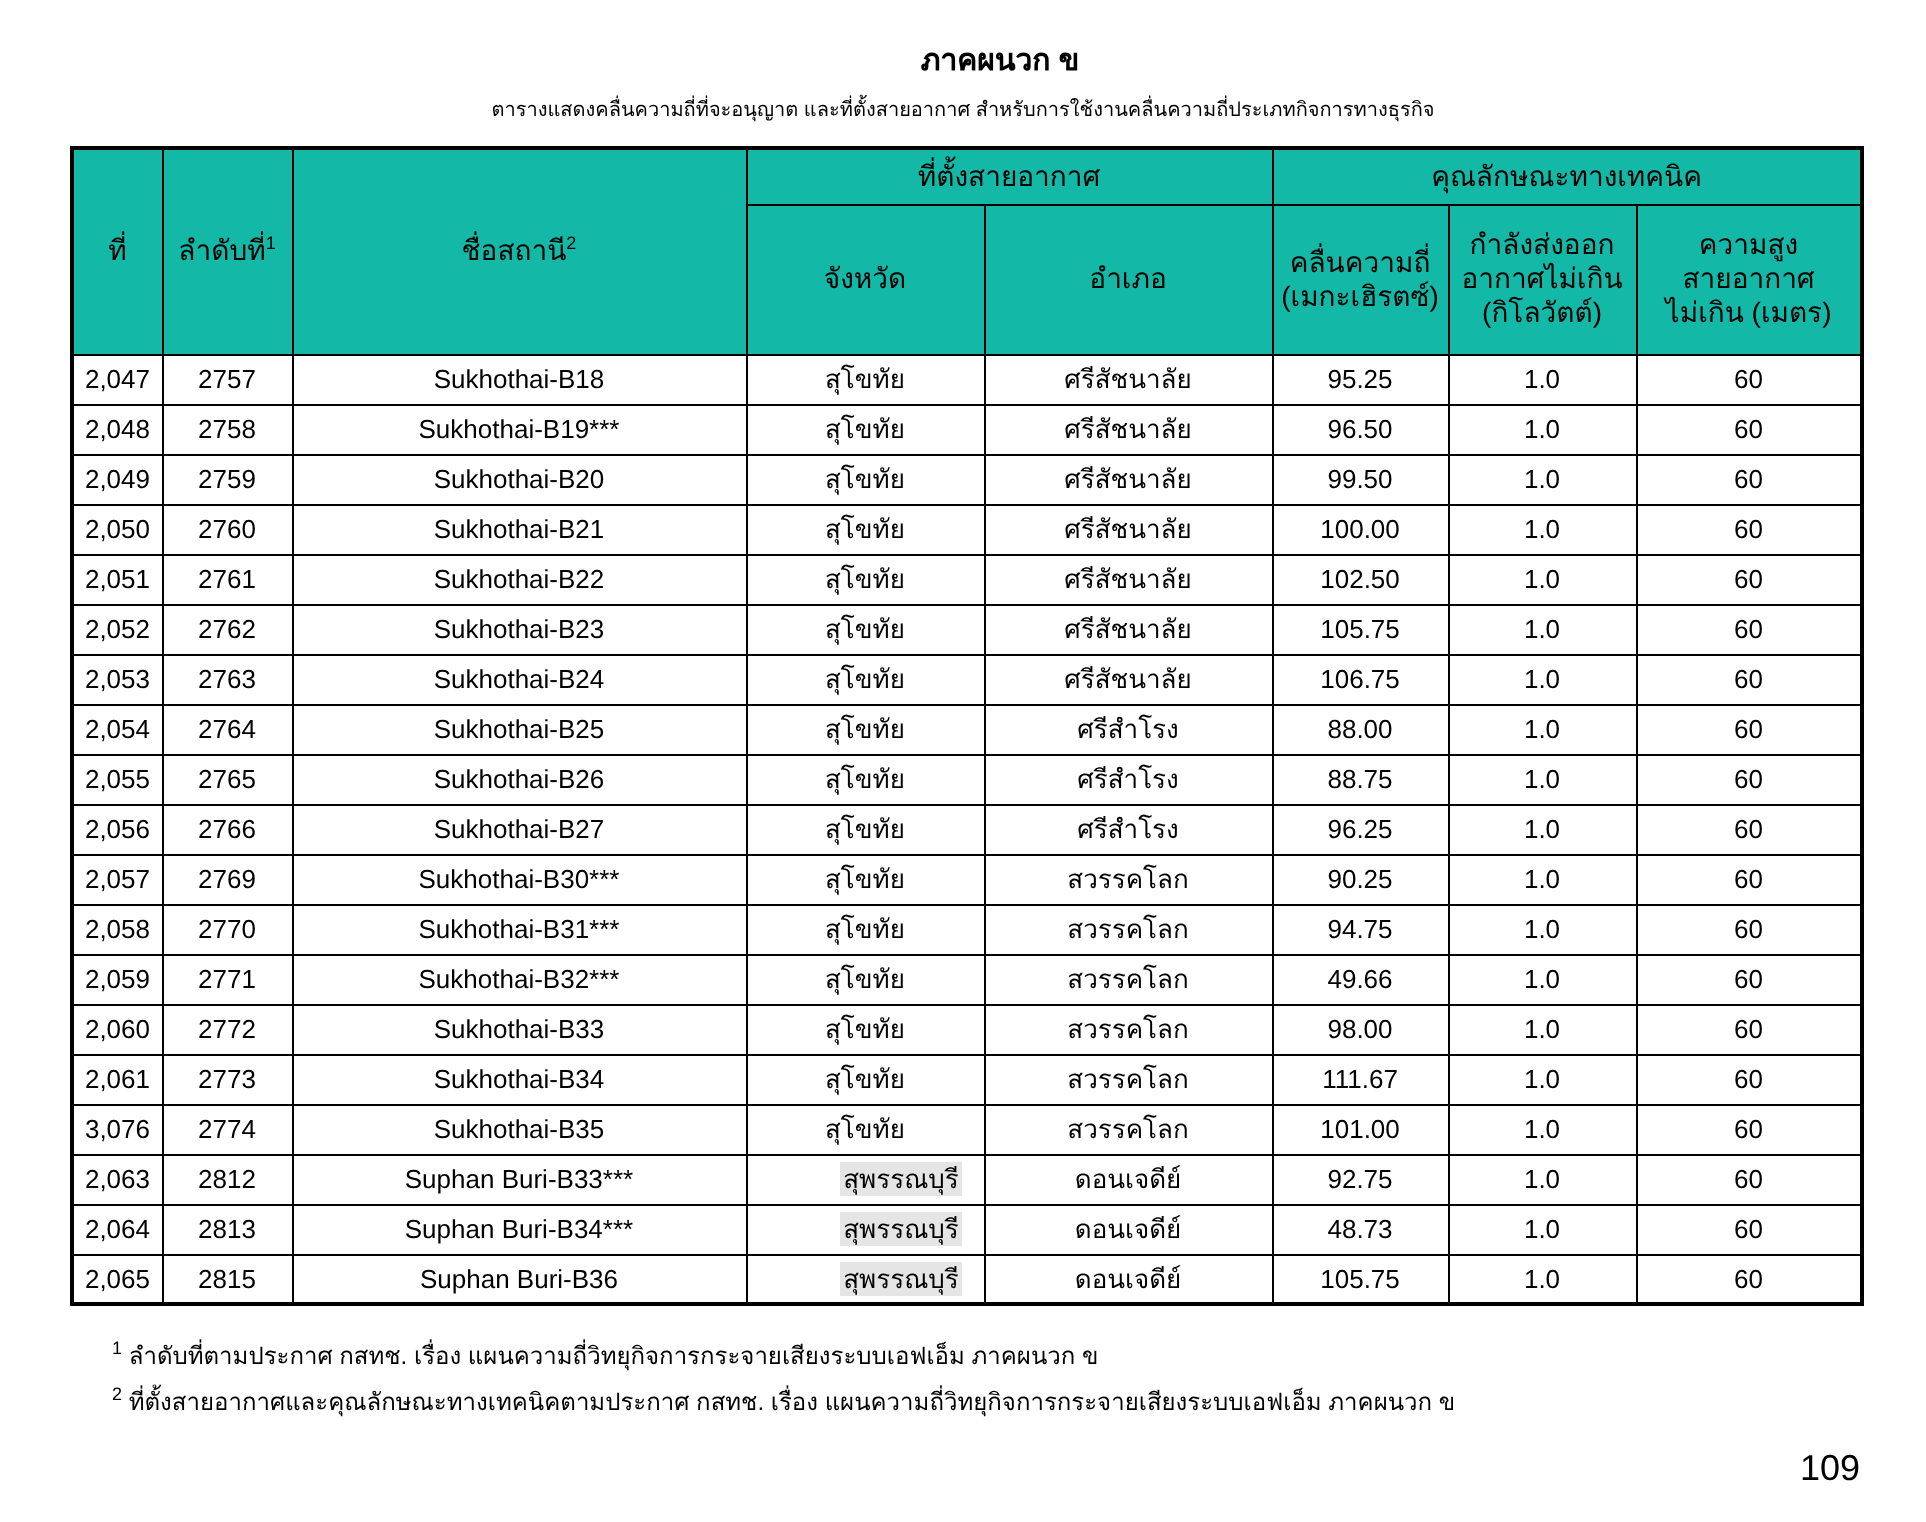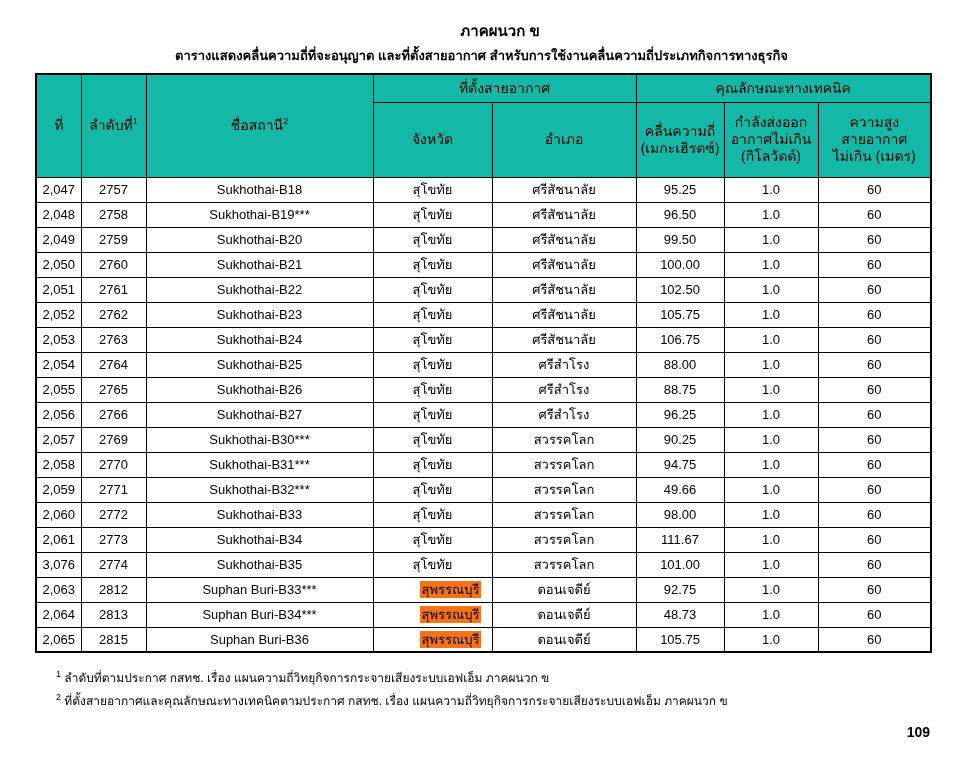--- a/index.html
+++ b/index.html
@@ -16,22 +16,22 @@
     margin-top: 22px;
     text-align: center;
     font-size: 15px;
     font-weight: bold;
     line-height: 18px;
     padding-left: 37px;
   }
   .doc-subtitle {
     margin-top: 7px;
     text-align: center;
-    font-size: 13px;
-    font-weight: bold;
+    font-size: 10px;
+    font-weight: normal;
     line-height: 18px;
   }
 
   table.freq-table {
     margin: 8px 0 0 35px;
     width: 895px;
     border-collapse: collapse;
     table-layout: fixed;
     border: 2px solid #000;
   }
@@ -50,35 +50,35 @@
   .freq-table thead tr.group-row th { height: 28px; }
   .freq-table thead tr.sub-row th { height: 75px; white-space: pre-line; }
   .freq-table tbody td {
     height: 25px;
     font-size: 13px;
     background: #ffffff;
     padding: 0 2px;
   }
   sup { font-size: 9px; line-height: 0; }
 
-  .hl { background: #f97316; padding: 1px 2px; margin-left: 36px; }
+  .hl { background: #e5e5e5; padding: 1px 2px; margin-left: 36px; }
 
   .footnotes {
     margin: 14px 0 0 28px;
     font-size: 12px;
     line-height: 23px;
   }
   .footnote { display: block; margin-left: 28px; }
 
   .page-number {
     position: absolute;
     right: 33px;
     top: 702px;
-    font-size: 14px;
-    font-weight: bold;
+    font-size: 18px;
+    font-weight: normal;
   }
 </style>
 </head>
 <body>
 
 <div class="page">
 
   <div class="doc-title">ภาคผนวก ข</div>
   <div class="doc-subtitle">ตารางแสดงคลื่นความถี่ที่จะอนุญาต และที่ตั้งสายอากาศ สำหรับการใช้งานคลื่นความถี่ประเภทกิจการทางธุรกิจ</div>
 

